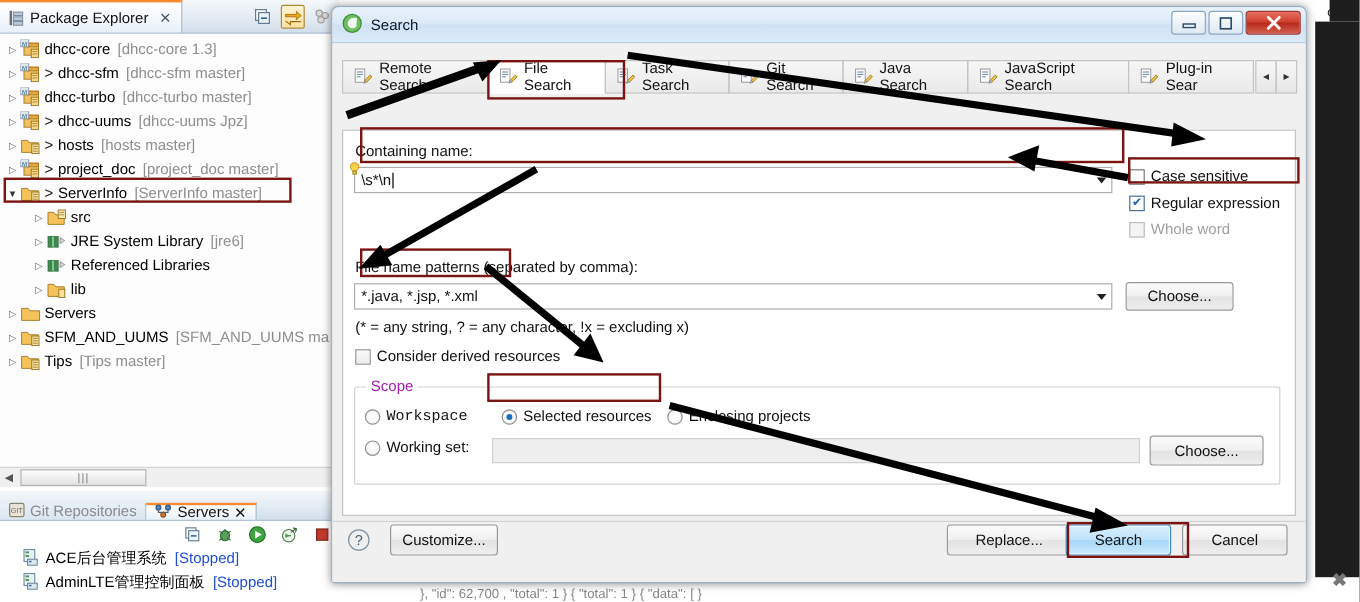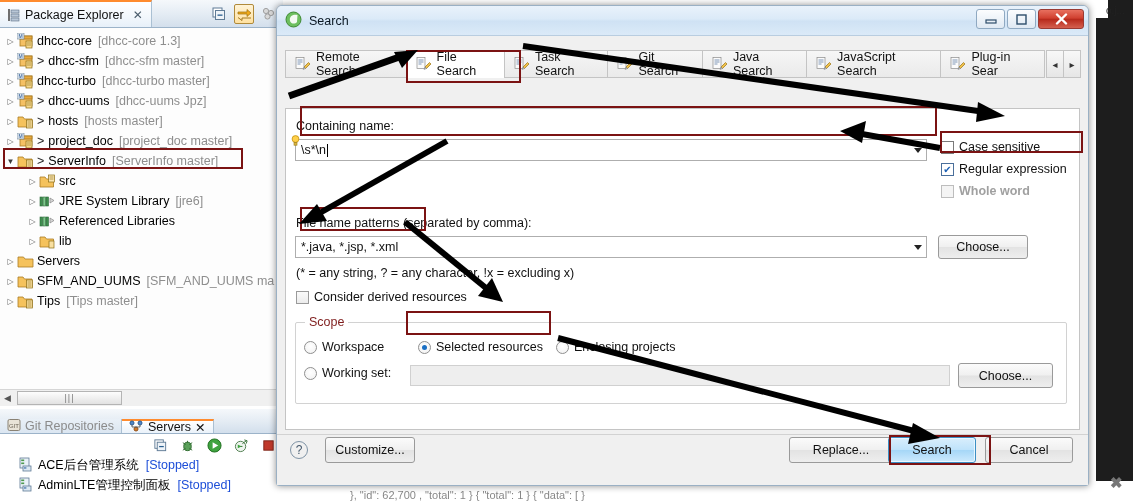--- a/index.html
+++ b/index.html
@@ -208,28 +208,28 @@
   .cbox.checked { border-color:#4a6f9b; }
   .cbox.disabled { border-color:#bdbdbd; background:#f4f4f4; }
   .rdot {
     width: 13px; height: 13px; border-radius: 50%; border: 1px solid #8f8f8f;
     background: radial-gradient(circle at 50% 40%, #ffffff 0%, #f0f0f0 100%);
     display:inline-flex; align-items:center; justify-content:center;
   }
   .rdot.sel::after {
     content:''; width: 5px; height: 5px; border-radius:50%; background:#1a6fc4;
   }
-  .disabled-text { color: #a0a0a0; font-weight: bold; }
+  .disabled-text { color: #a0a0a0; }
 
   .group {
     position: absolute; border: 1px solid #d2d2d2; border-radius: 2px;
   }
   .group-title {
     position: absolute; top: -8px; left: 9px; background:#fff; padding: 0 4px;
-    font-size: 12.5px; color: #7f1d1d;
+    font-size: 12.5px; color: #a21caf;
   }
 
   .btn {
     background: linear-gradient(to bottom,#fbfbfb 0%,#f0f0f0 48%,#e3e3e3 52%,#eeeeee 100%);
     border: 1px solid #9a9a9a; border-radius: 3px;
     font-size: 12.5px; color: #111;
     display: flex; align-items: center; justify-content: center;
     position: absolute;
   }
   .btn.default {
@@ -699,21 +699,21 @@
         <div class="lbl" style="position:absolute;left:10px;top:157px;">(* = any string, ? = any character, !x = excluding x)</div>
 
         <div class="cb" style="position:absolute;left:10px;top:181px;">
           <span class="cbox" style="background:linear-gradient(to bottom,#fafafa,#ececec);border-color:#9a9a9a;"></span>
           <span>Consider derived resources</span>
         </div>
 
         <div class="group" style="left:9px; top:213px; width:772px; height:82px;">
           <span class="group-title">Scope</span>
 
-          <div class="rb" style="position:absolute;left:8px;top:17px;">
+          <div class="rb" style="position:absolute;left:8px;top:17px;font-family:Liberation Mono, monospace;">
             <span class="rdot"></span>
             <span>Workspace</span>
           </div>
           <div class="rb" style="position:absolute;left:122px;top:17px;">
             <span class="rdot sel"></span>
             <span>Selected resources</span>
           </div>
           <div class="rb" style="position:absolute;left:260px;top:17px;">
             <span class="rdot"></span>
             <span>Enclosing projects</span>

